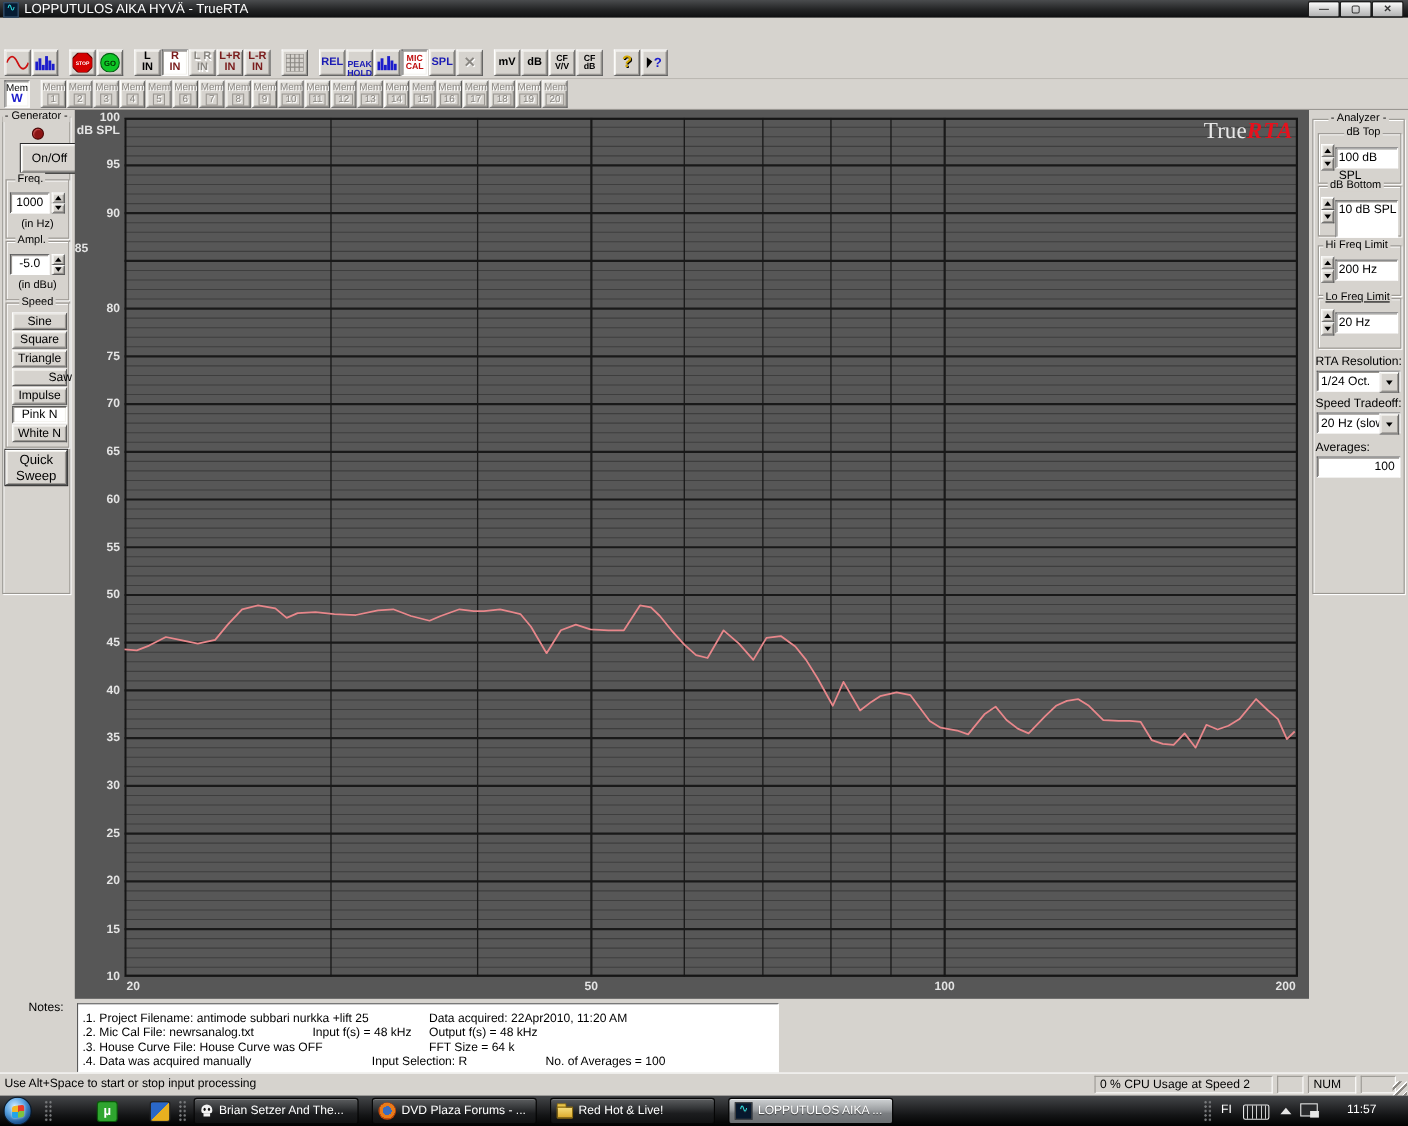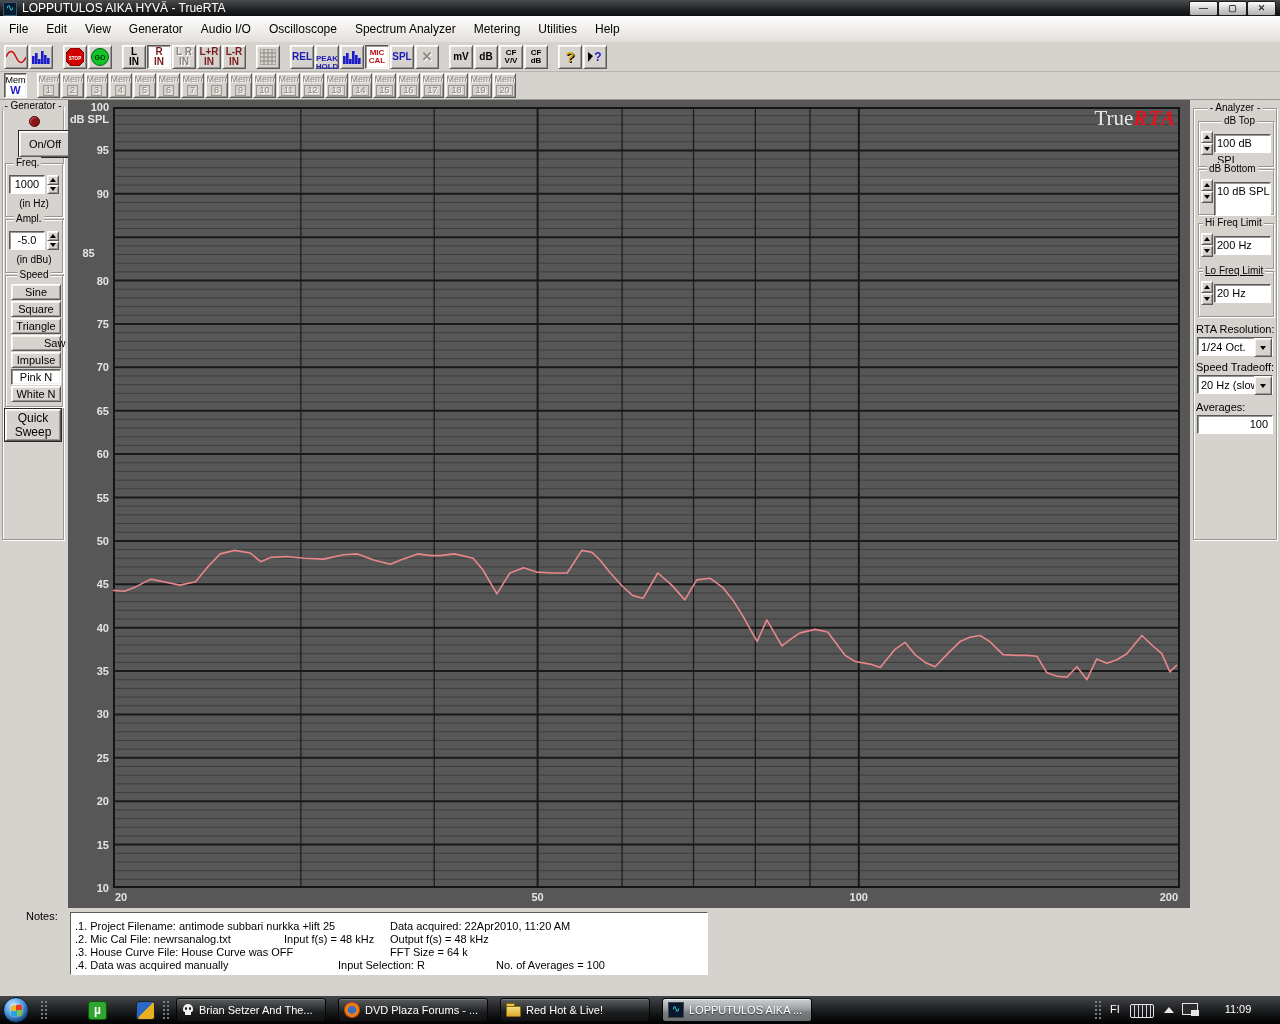--- a/index.html
+++ b/index.html
@@ -146,32 +146,20 @@
 <div id="screen">
 
   <div id="titlebar" class="abs">
     <div id="title-icon" class="abs">∿</div>
     <div id="title-text" class="abs">LOPPUTULOS AIKA HYVÄ - TrueRTA</div>
     <div id="btn-min" class="abs cap-btn">—</div>
     <div id="btn-max" class="abs cap-btn">▢</div>
     <div id="btn-close" class="abs cap-btn">✕</div>
   </div>
 
-  <div id="menubar" class="abs">
-      <div class="menu-item">File</div>
-      <div class="menu-item">Edit</div>
-      <div class="menu-item">View</div>
-      <div class="menu-item">Generator</div>
-      <div class="menu-item">Audio I/O</div>
-      <div class="menu-item">Oscilloscope</div>
-      <div class="menu-item">Spectrum Analyzer</div>
-      <div class="menu-item">Metering</div>
-      <div class="menu-item">Utilities</div>
-      <div class="menu-item">Help</div>
-    </div>
 
   <div id="toolbar" class="abs">
       <div class="tb-btn bvl">
         <svg width="20" height="14" viewBox="0 0 20 14">
           <path d="M0,7 Q5,-4 10,7 Q15,18 20,7" stroke="#cc1010" fill="none" stroke-width="1.6"></path>
         </svg>
       </div>
       <div class="tb-btn bvl">
         <svg width="18" height="14" viewBox="0 0 18 14">
           <rect x="0" y="6" width="2.6" height="8" fill="#1c1ccc"></rect>
@@ -526,21 +514,21 @@
           <line x1="642.3980107469358" y1="0" x2="642.3980107469358" y2="781" stroke="#191919" stroke-width="1.2"></line>
           <line x1="696.9777521982918" y1="0" x2="696.9777521982918" y2="781" stroke="#191919" stroke-width="1.2"></line>
           <line x1="745.8009946265321" y1="0" x2="745.8009946265321" y2="781" stroke="#191919" stroke-width="2"></line>
           <rect x="1" y="1" width="1065" height="779" fill="none" stroke="#151515" stroke-width="2"></rect>
           <polyline points="0.0,483.4 11.4,484.2 22.6,479.9 37.8,472.1 50.4,474.7 66.8,478.1 82.6,474.7 94.0,460.8 107.1,446.9 121.6,443.4 137.3,446.0 147.6,454.7 157.6,450.4 173.8,449.5 191.0,451.2 210.5,452.1 230.6,447.8 244.5,446.9 260.6,453.0 277.5,457.3 287.6,453.0 304.7,446.9 317.7,448.6 327.0,448.6 341.6,446.9 360.1,451.2 369.6,462.5 383.9,486.8 396.9,466.0 410.5,460.8 423.7,465.1 440.1,466.0 454.2,466.0 468.8,443.4 478.8,445.2 486.9,453.0 497.4,466.0 509.1,479.0 519.8,488.6 530.2,491.2 544.8,466.0 558.8,478.1 571.8,492.9 583.8,472.9 596.8,471.2 610.0,480.7 619.8,492.9 630.1,509.4 644.1,534.6 653.8,512.9 668.9,538.9 679.1,531.1 687.1,525.9 702.1,522.4 714.7,525.0 732.2,548.4 742.1,554.5 757.2,557.1 767.1,560.6 781.9,542.4 792.1,535.4 802.0,547.6 812.2,555.4 822.1,559.7 837.2,544.1 847.0,534.6 856.9,530.2 867.0,528.5 876.9,534.6 890.0,547.6 904.0,548.4 914.1,548.4 924.0,549.3 934.0,565.8 944.1,569.3 953.9,570.1 963.9,559.7 973.9,572.7 983.7,551.9 993.9,556.2 1003.8,552.8 1013.8,546.7 1028.9,528.5 1038.8,538.0 1048.8,546.7 1056.9,564.9 1064.0,558.0" fill="none" stroke="#e8878b" stroke-width="1.6" stroke-linejoin="round"></polyline>
         </svg>
       <div id="ylabels">
           <div class="axis-lab" style="left: 0px; width: 41px; text-align: right; top: 1px;">100</div>
           <div class="axis-lab" style="left: 0px; width: 41px; text-align: right; top: 44.3889px;">95</div>
           <div class="axis-lab" style="left: 0px; width: 41px; text-align: right; top: 87.7778px;">90</div>
-          <div class="axis-lab" style="left: 0px; width: 41px; text-align: center; top: 147px;">85</div>
+          <div class="axis-lab" style="left: 0px; width: 41px; text-align: left; top: 120px;">85</div>
           <div class="axis-lab" style="left: 0px; width: 41px; text-align: right; top: 174.556px;">80</div>
           <div class="axis-lab" style="left: 0px; width: 41px; text-align: right; top: 217.944px;">75</div>
           <div class="axis-lab" style="left: 0px; width: 41px; text-align: right; top: 261.333px;">70</div>
           <div class="axis-lab" style="left: 0px; width: 41px; text-align: right; top: 304.722px;">65</div>
           <div class="axis-lab" style="left: 0px; width: 41px; text-align: right; top: 348.111px;">60</div>
           <div class="axis-lab" style="left: 0px; width: 41px; text-align: right; top: 391.5px;">55</div>
           <div class="axis-lab" style="left: 0px; width: 41px; text-align: right; top: 434.889px;">50</div>
           <div class="axis-lab" style="left: 0px; width: 41px; text-align: right; top: 478.278px;">45</div>
           <div class="axis-lab" style="left: 0px; width: 41px; text-align: right; top: 521.667px;">40</div>
           <div class="axis-lab" style="left: 0px; width: 41px; text-align: right; top: 565.056px;">35</div>
@@ -647,20 +635,28 @@
         <span class="note-seg" style="left: 213px; top: 20px;">Input f(s) = 48 kHz</span>
         <span class="note-seg" style="left: 319px; top: 20px;">Output f(s) = 48 kHz</span>
         <span class="note-seg" style="left: 4px; top: 33px;">.3. House Curve File: House Curve was OFF</span>
         <span class="note-seg" style="left: 319px; top: 33px;">FFT Size = 64 k</span>
         <span class="note-seg" style="left: 4px; top: 46px;">.4. Data was acquired manually</span>
         <span class="note-seg" style="left: 267px; top: 46px;">Input Selection: R</span>
         <span class="note-seg" style="left: 425px; top: 46px;">No. of Averages = 100</span>
       </div>
   </div>
 
+  <div id="statusbar" class="abs">
+    <div id="status-msg" class="abs">Use Alt+Space to start or stop input processing</div>
+    <div class="abs s-panel" style="left:995px;width:162px;">0 % CPU Usage at Speed 2</div>
+    <div class="abs s-panel" style="left:1161px;width:24px;"></div>
+    <div class="abs s-panel" style="left:1189px;width:44px;">NUM</div>
+    <div class="abs s-panel" style="left:1237px;width:32px;"></div>
+    <div id="grip" class="abs"></div>
+  </div>
 
   <div id="taskbar" class="abs">
     <div id="start-orb" class="abs">
         <div id="orb-flag"></div>
       </div>
     <div class="abs tb-grip" style="left:40px;"></div>
     <div id="ql-area">
         <div class="abs ql-icon" style="left: 88px; background: rgb(47, 165, 47); border: 1px solid rgb(10, 90, 10); color: rgb(255, 255, 255); font-weight: bold; font-size: 12px; line-height: 16px;">µ</div>
         <div class="abs ql-icon" style="left: 136px; background: linear-gradient(135deg, rgb(42, 104, 200) 50%, rgb(232, 176, 32) 50%); border: 1px solid rgb(34, 34, 34);"></div>
       </div>
@@ -691,15 +687,15 @@
           <span class="task-label">LOPPUTULOS AIKA ...</span>
         </div>
       </div>
     <div class="abs tb-grip" style="left:1094px;"></div>
     <div class="abs tray-txt" style="left:1110px;">FI</div>
     <div id="kbd-icon" class="abs"></div>
     <div id="tray-up" class="abs"></div>
     <div id="net-icon" class="abs">
         <div id="net-plug"></div>
       </div>
-    <div class="abs tray-txt" style="left:1216px;width:44px;text-align:center;">11:09</div>
+    <div class="abs tray-txt" style="left:1216px;width:44px;text-align:center;">11:57</div>
   </div>
 </div>
 
 </body></html>

